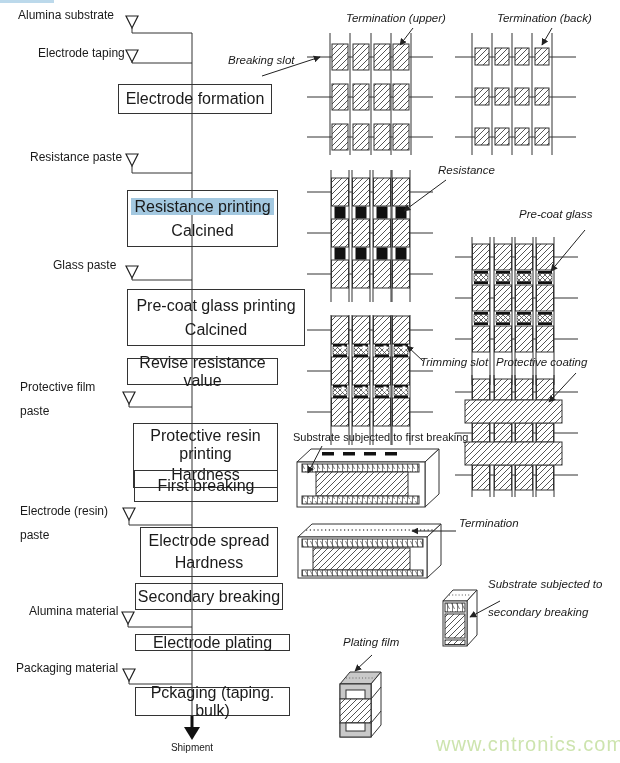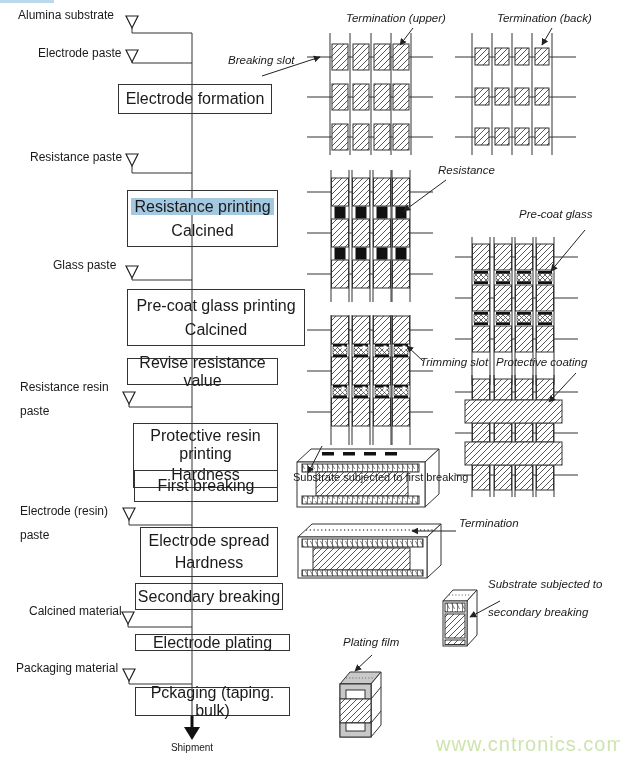--- a/index.html
+++ b/index.html
@@ -1,21 +1,21 @@
 <!DOCTYPE html>
 <html><head>
 <meta charset="utf-8">
 <style>
   html,body{margin:0;padding:0;background:#fff;}
   #page{position:relative;width:620px;height:763px;background:#ffffff;overflow:hidden;
         font-family:"Liberation Sans",sans-serif;}
   svg{position:absolute;left:0;top:0;}
   .lbl{position:absolute;font-size:12px;color:#1a1a1a;white-space:nowrap;line-height:1.1;}
   .lbl.sm{font-size:11.5px;font-style:italic;}
-  .lbl.xs{font-size:11px;margin-top:40px;}
+  .lbl.xs{font-size:11px;}
   .box{position:absolute;border:1.2px solid #333;box-sizing:border-box;background:transparent;
        display:flex;flex-direction:column;align-items:center;justify-content:space-evenly;
        font-size:16px;color:#1a1a1a;text-align:center;line-height:1.1;}
   .box.single{justify-content:center;}
   .hl{background:#a3c8e0;padding:0 3px;}
   .terminal{position:absolute;font-size:10px;color:#1a1a1a;text-align:center;}
   .watermark{position:absolute;font-size:20px;color:#cde4ae;letter-spacing:1px;white-space:nowrap;}
   .artifact{position:absolute;left:0;top:0;width:54px;height:3px;background:#bcd9eb;}
 </style>
 </head>
@@ -232,28 +232,28 @@
       <path d="M423,361 L407,346" marker-end="url(#ah)"></path>
       <path d="M576,373 L549,402" marker-end="url(#ah)"></path>
       <path d="M322,446 L308,473" marker-end="url(#ah)"></path>
       <path d="M456,531 L412,531" marker-end="url(#ah)"></path>
       <path d="M500,601 L470,617" marker-end="url(#ah)"></path>
       <path d="M372,655 L355,671" marker-end="url(#ah)"></path>
     </g>
   </svg>
 
   <div class="lbl" style="left:18px;top:9px">Alumina substrate</div>
-  <div class="lbl" style="left:38px;top:47px">Electrode paste</div>
+  <div class="lbl" style="left:38px;top:47px">Electrode taping</div>
   <div class="lbl" style="left:30px;top:151px">Resistance paste</div>
   <div class="lbl" style="left:53px;top:259px">Glass paste</div>
-  <div class="lbl" style="left:20px;top:381px">Resistance resin</div>
+  <div class="lbl" style="left:20px;top:381px">Protective film</div>
   <div class="lbl" style="left:20px;top:405px">paste</div>
   <div class="lbl" style="left:20px;top:505px">Electrode (resin)</div>
   <div class="lbl" style="left:20px;top:529px">paste</div>
-  <div class="lbl" style="left:29px;top:605px">Calcined material</div>
+  <div class="lbl" style="left:29px;top:605px">Alumina material</div>
   <div class="lbl" style="left:16px;top:662px">Packaging material</div>
 
   <div class="box single" style="left:118px;top:84px;width:154px;height:30px">
     <span>Electrode formation</span>
   </div>
   <div class="box" style="left:127px;top:190px;width:151px;height:57px">
     <span class="hl">Resistance printing</span>
     <span>Calcined</span>
   </div>
   <div class="box" style="left:127px;top:289px;width:178px;height:57px">

